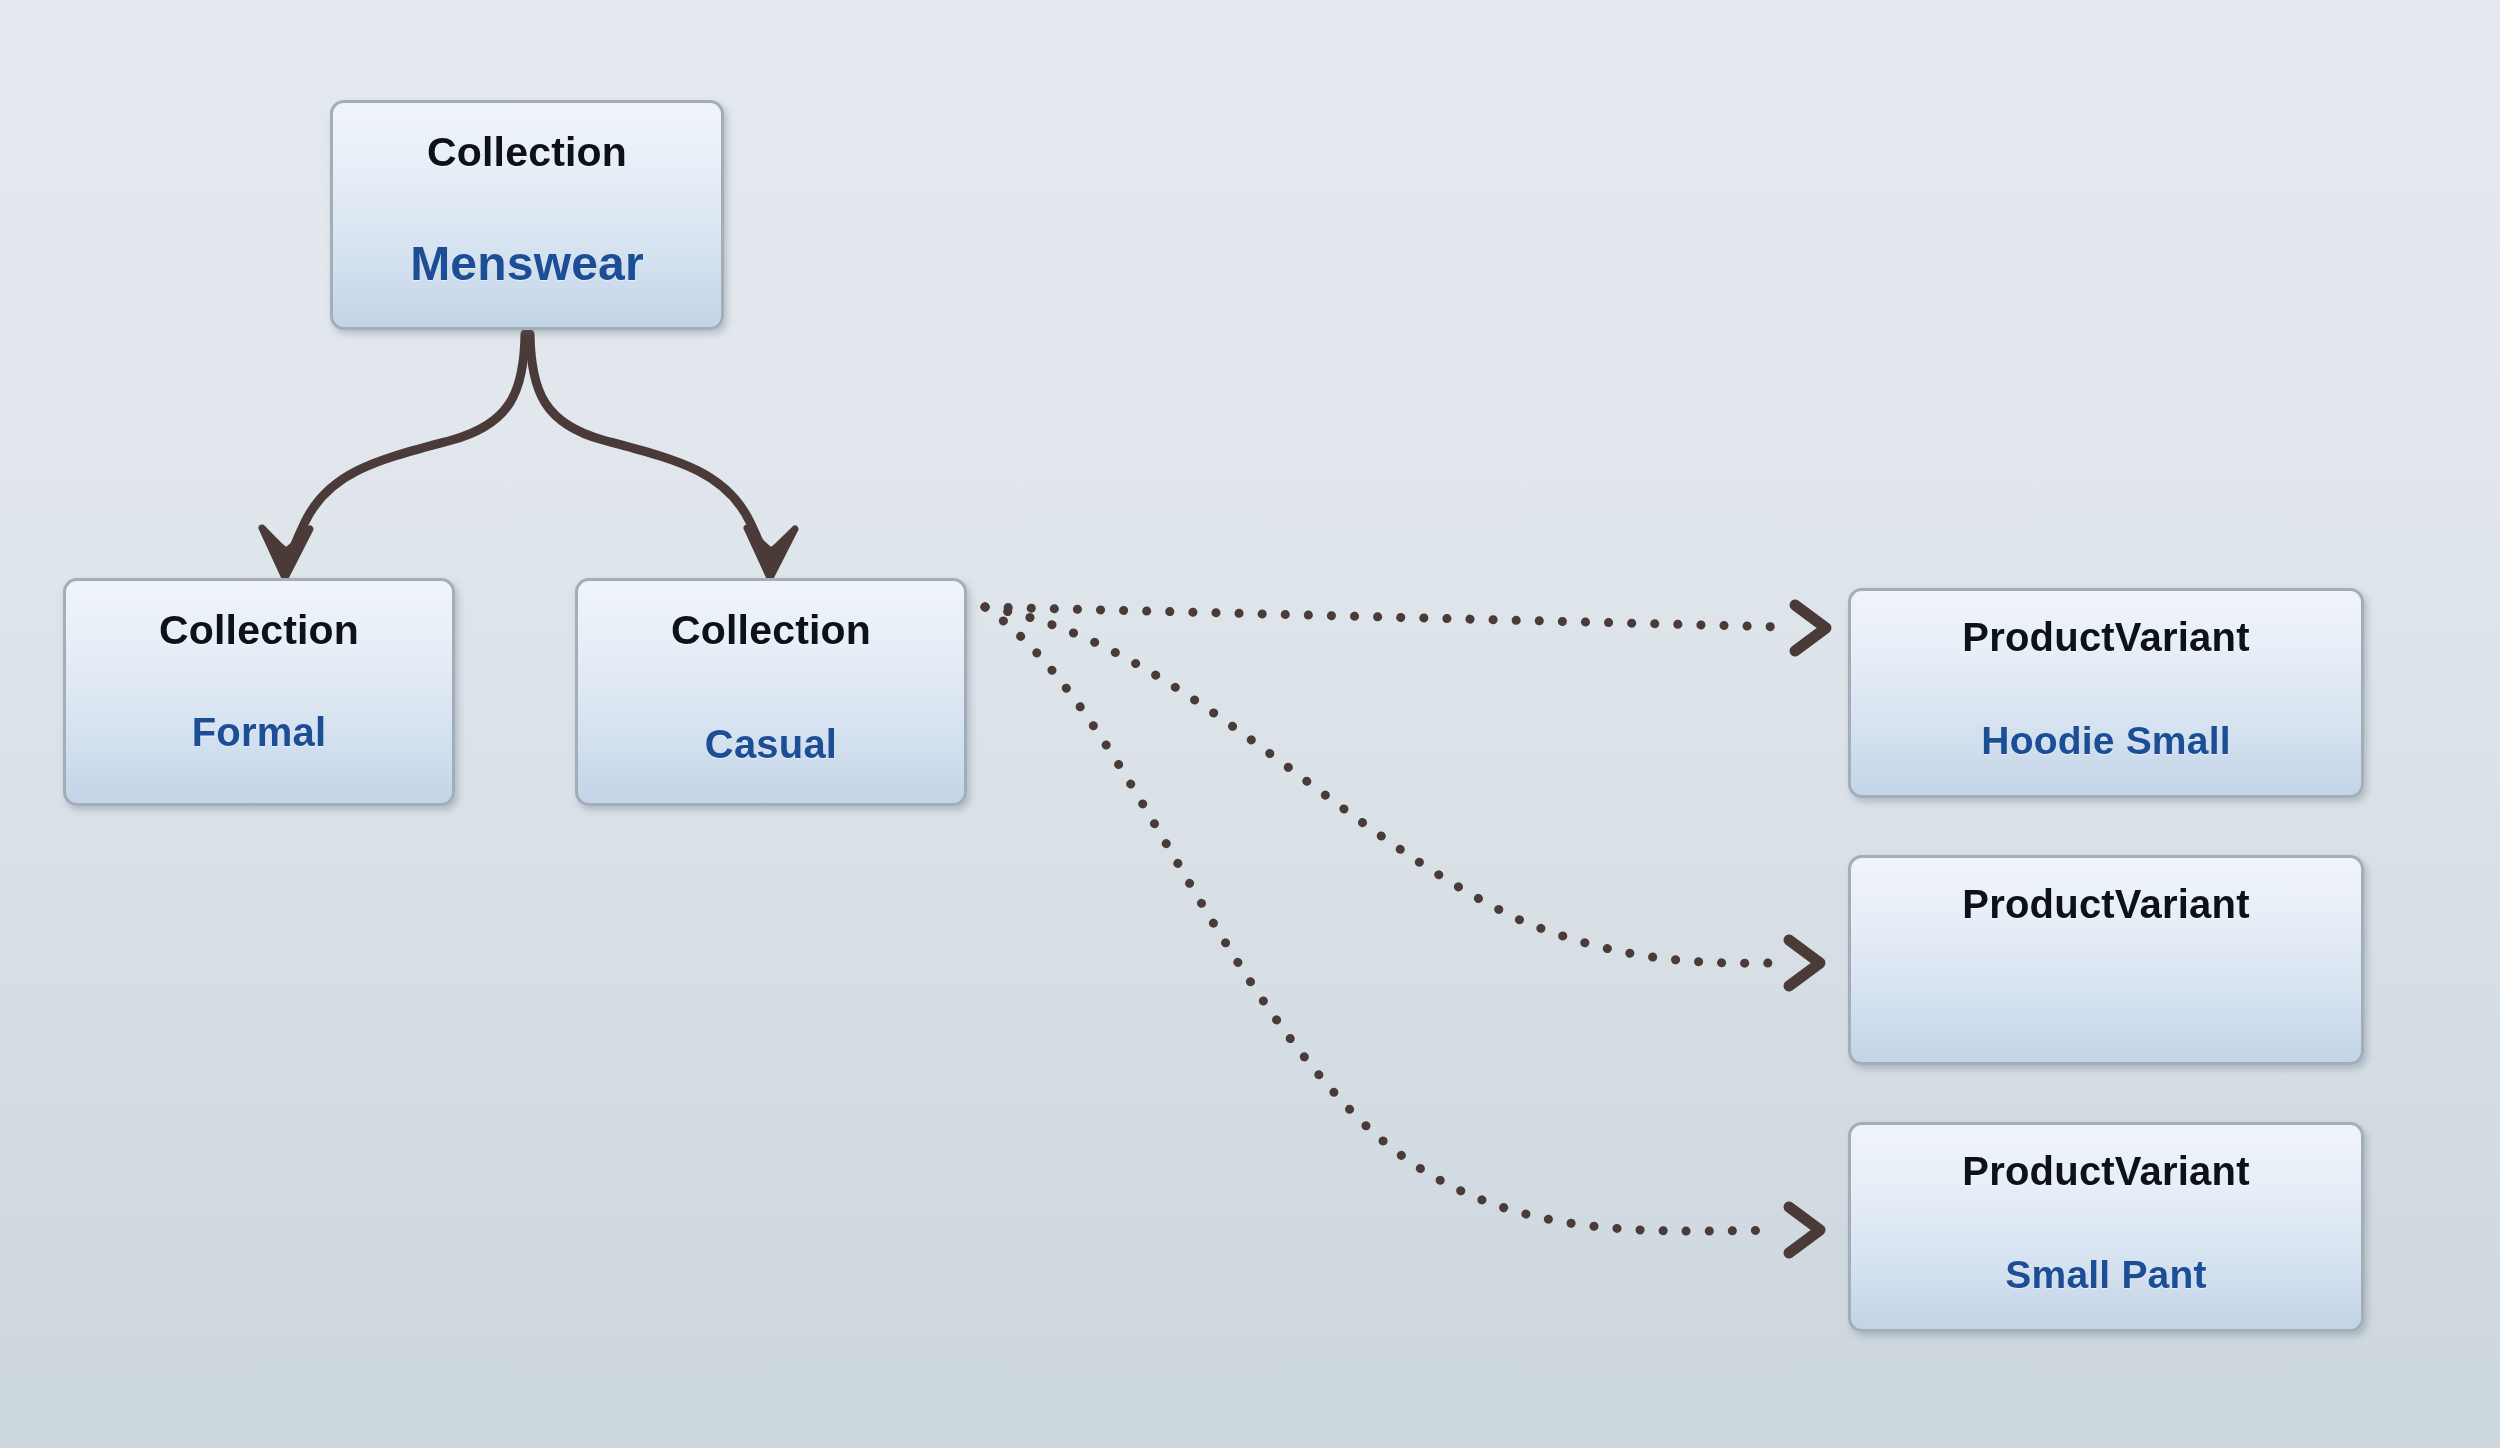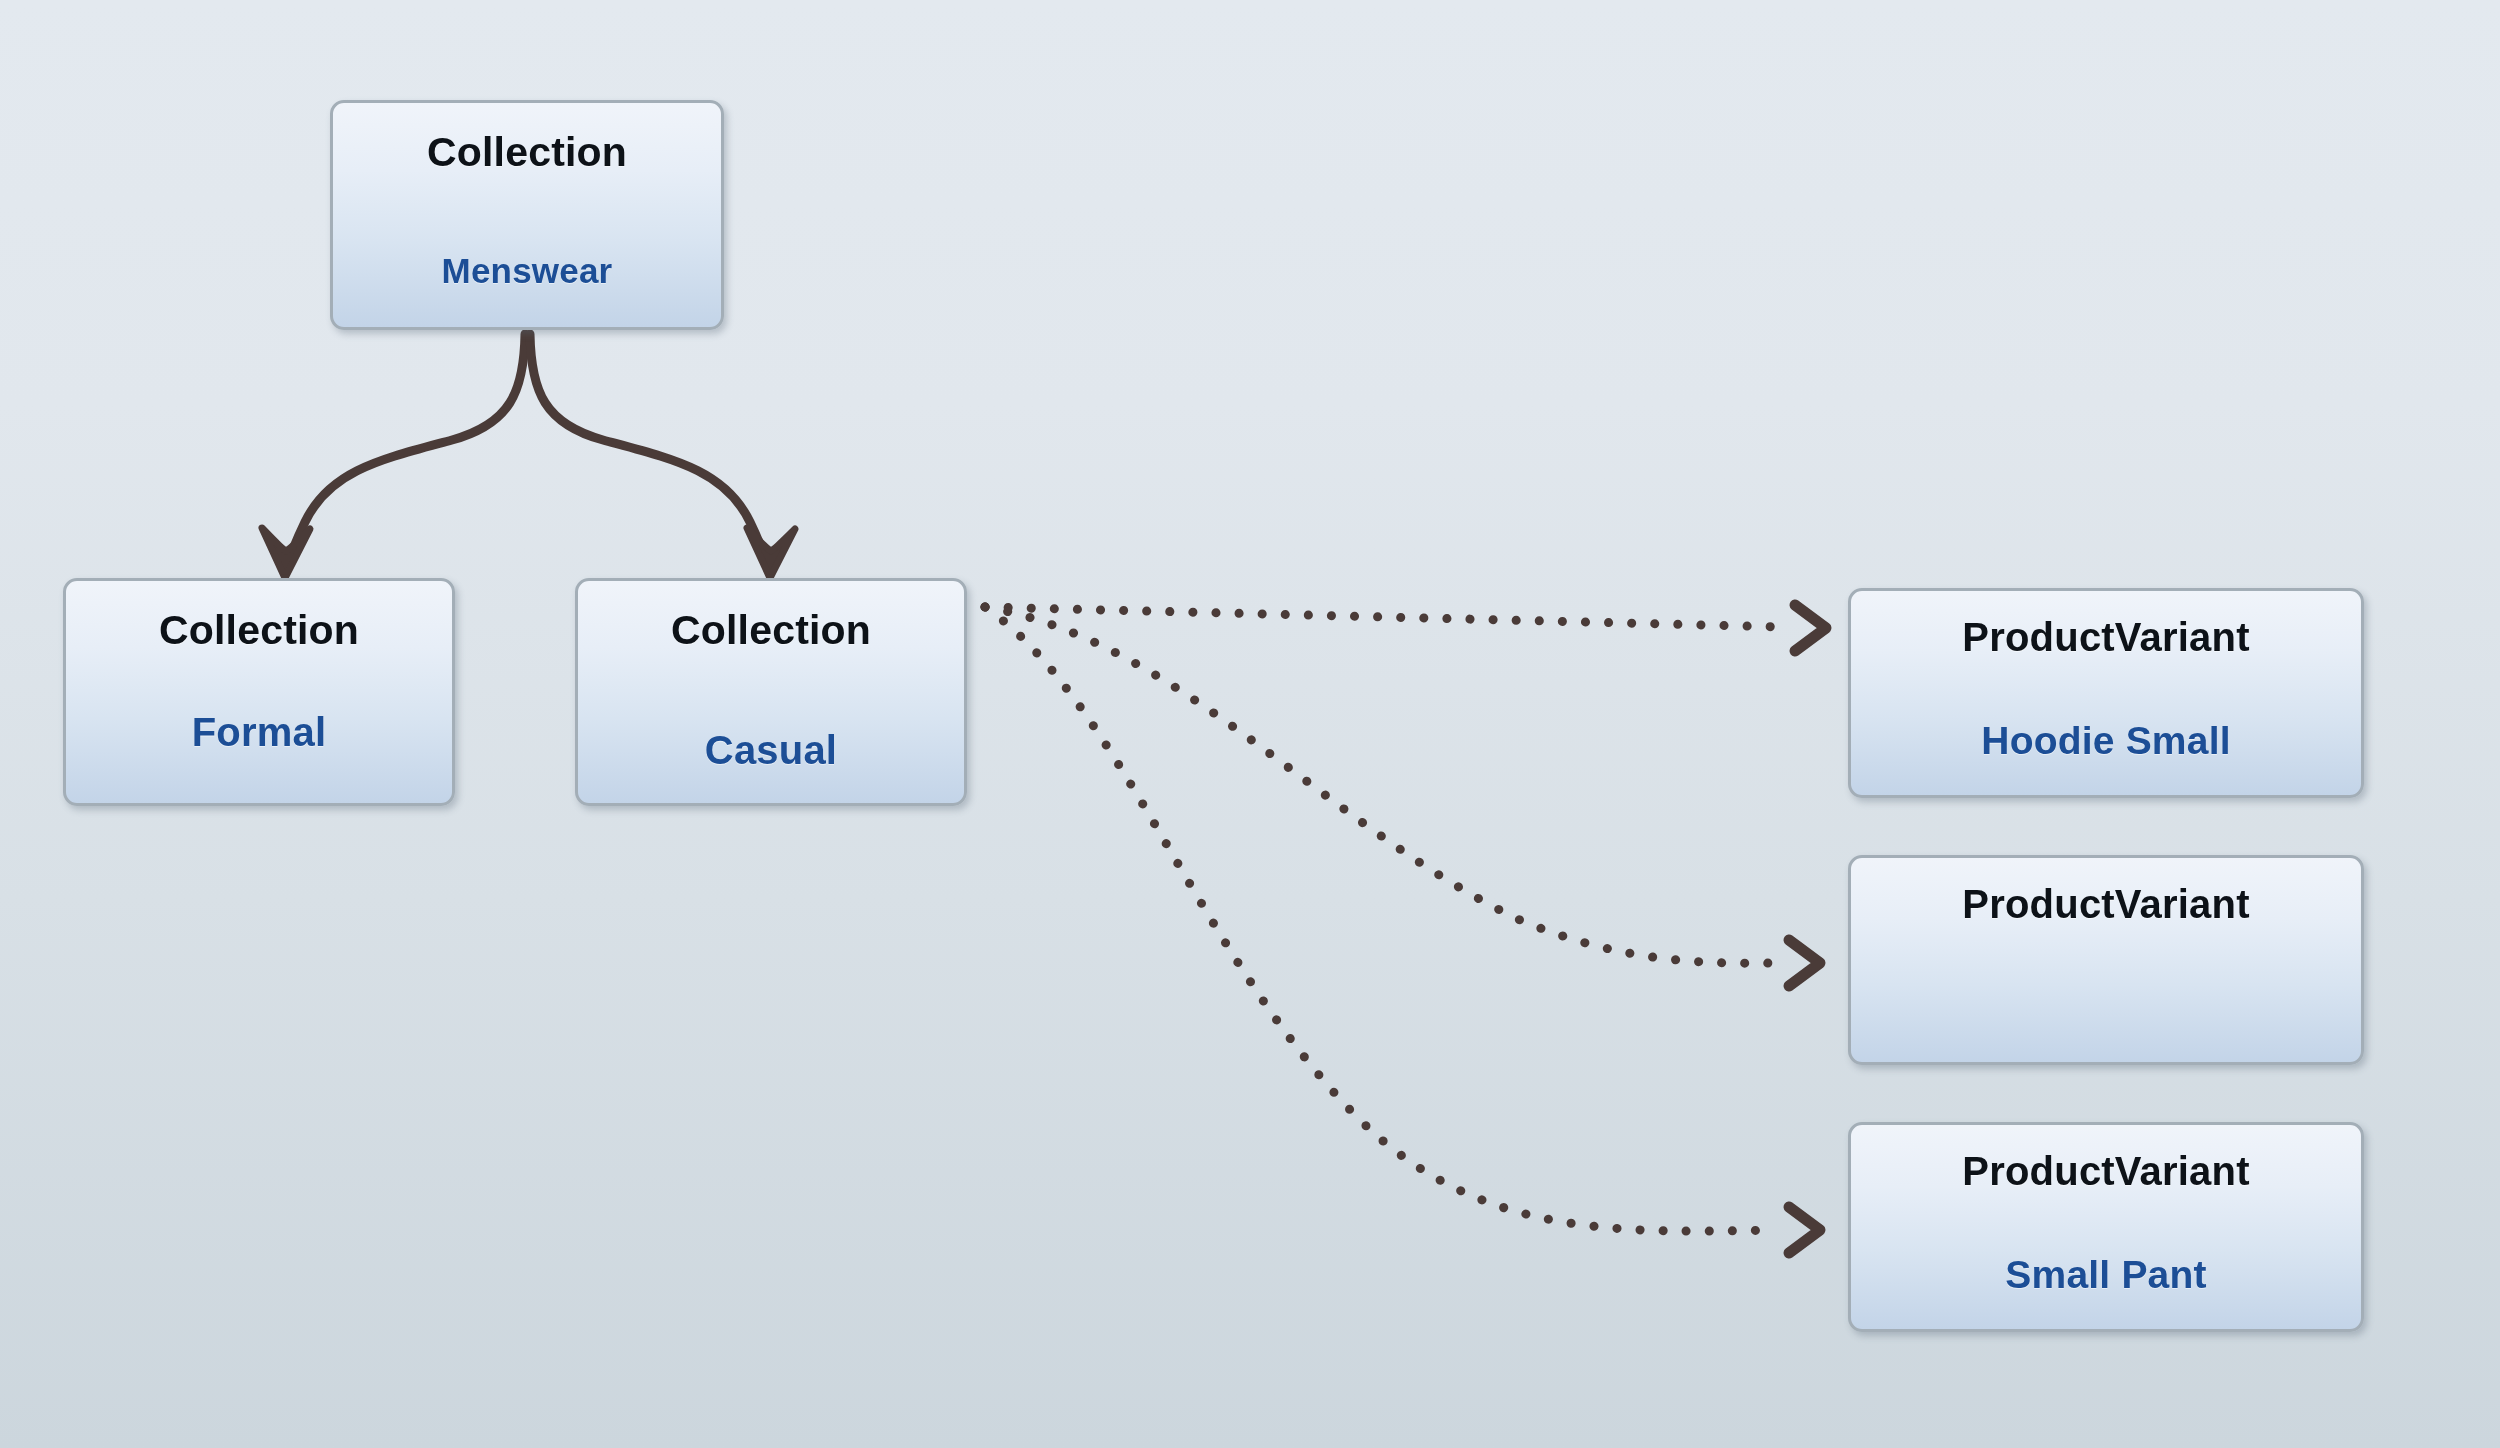--- a/index.html
+++ b/index.html
@@ -53,35 +53,35 @@
     white-space: nowrap;
     text-shadow: 0 1px 0 rgba(255,255,255,0.5);
   }
 
   
   #node-menswear {
     left: 330px; top: 100px; width: 394px; height: 230px;
     padding: 26px 18px 30px 18px;
   }
   #node-menswear .node-type  { font-size: 41px; }
-  #node-menswear .node-label { font-size: 35px; margin-bottom: 6px; }
+  #node-menswear .node-label { font-size: 48px; margin-bottom: 6px; }
 
   #node-formal {
     left: 63px; top: 578px; width: 392px; height: 228px;
     padding: 26px 18px 30px 18px;
   }
   #node-formal .node-type  { font-size: 41px; }
   #node-formal .node-label { font-size: 40px; margin-bottom: 18px; }
 
   #node-casual {
     left: 575px; top: 578px; width: 392px; height: 228px;
     padding: 26px 18px 30px 18px;
   }
   #node-casual .node-type  { font-size: 41px; }
-  #node-casual .node-label { font-size: 40px; }
+  #node-casual .node-label { font-size: 40px; margin-bottom: 6px; }
 
   #node-hoodie {
     left: 1848px; top: 588px; width: 516px; height: 210px;
     padding: 24px 16px 28px 16px;
   }
   #node-tshirt {
     left: 1848px; top: 855px; width: 516px; height: 210px;
     padding: 24px 16px 28px 16px;
   }
   #node-jogger {

